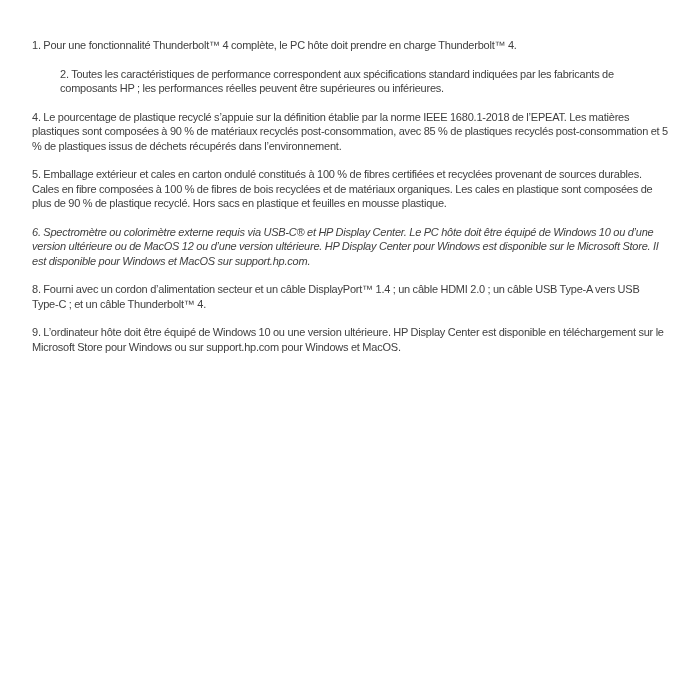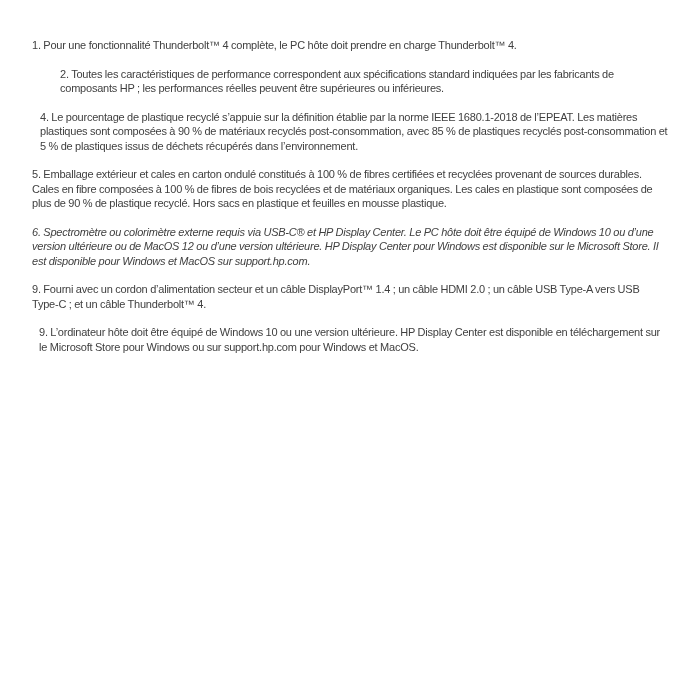--- a/index.html
+++ b/index.html
@@ -29,18 +29,18 @@
     text-align: left;
     word-spacing: -0.02em;
   }
 </style>
 </head>
 <body style="background: rgb(255, 255, 255);">
 
 <div class="page">
   <p class="footnote" style="color: rgb(64, 64, 64);">1. Pour une fonctionnalité Thunderbolt™ 4 complète, le PC hôte doit prendre en charge Thunderbolt™ 4.</p>
   <p class="footnote" style="color: rgb(64, 64, 64); margin-left: 28px;">2. Toutes les caractéristiques de performance correspondent aux spécifications standard indiquées par les fabricants de composants HP ; les performances réelles peuvent être supérieures ou inférieures.</p>
-  <p class="footnote" style="color: rgb(64, 64, 64); margin-left: 8px;">4. Le pourcentage de plastique recyclé s’appuie sur la définition établie par la norme IEEE 1680.1-2018 de l’EPEAT. Les matières plastiques sont composées à 90 % de matériaux recyclés post-consommation, avec 85 % de plastiques recyclés post-consommation et 5 % de plastiques issus de déchets récupérés dans l’environnement.</p>
+  <p class="footnote" style="color: rgb(64, 64, 64);">4. Le pourcentage de plastique recyclé s’appuie sur la définition établie par la norme IEEE 1680.1-2018 de l’EPEAT. Les matières plastiques sont composées à 90 % de matériaux recyclés post-consommation, avec 85 % de plastiques recyclés post-consommation et 5 % de plastiques issus de déchets récupérés dans l’environnement.</p>
   <p class="footnote" style="color: rgb(64, 64, 64);">5. Emballage extérieur et cales en carton ondulé constitués à 100 % de fibres certifiées et recyclées provenant de sources durables. Cales en fibre composées à 100 % de fibres de bois recyclées et de matériaux organiques. Les cales en plastique sont composées de plus de 90 % de plastique recyclé. Hors sacs en plastique et feuilles en mousse plastique.</p>
   <p class="footnote" style="color: rgb(64, 64, 64); font-style: italic;">6. Spectromètre ou colorimètre externe requis via USB-C® et HP Display Center. Le PC hôte doit être équipé de Windows 10 ou d’une version ultérieure ou de MacOS 12 ou d’une version ultérieure. HP Display Center pour Windows est disponible sur le Microsoft Store. Il est disponible pour Windows et MacOS sur support.hp.com.</p>
-  <p class="footnote" style="color: rgb(64, 64, 64);">9. Fourni avec un cordon d’alimentation secteur et un câble DisplayPort™ 1.4 ; un câble HDMI 2.0 ; un câble USB Type-A vers USB Type-C ; et un câble Thunderbolt™ 4.</p>
-  <p class="footnote" style="color: rgb(64, 64, 64); margin-left: 7px;">9. L’ordinateur hôte doit être équipé de Windows 10 ou une version ultérieure. HP Display Center est disponible en téléchargement sur le Microsoft Store pour Windows ou sur support.hp.com pour Windows et MacOS.</p>
+  <p class="footnote" style="color: rgb(64, 64, 64);">8. Fourni avec un cordon d’alimentation secteur et un câble DisplayPort™ 1.4 ; un câble HDMI 2.0 ; un câble USB Type-A vers USB Type-C ; et un câble Thunderbolt™ 4.</p>
+  <p class="footnote" style="color: rgb(64, 64, 64);">9. L’ordinateur hôte doit être équipé de Windows 10 ou une version ultérieure. HP Display Center est disponible en téléchargement sur le Microsoft Store pour Windows ou sur support.hp.com pour Windows et MacOS.</p>
 </div>
 
 </body></html>

